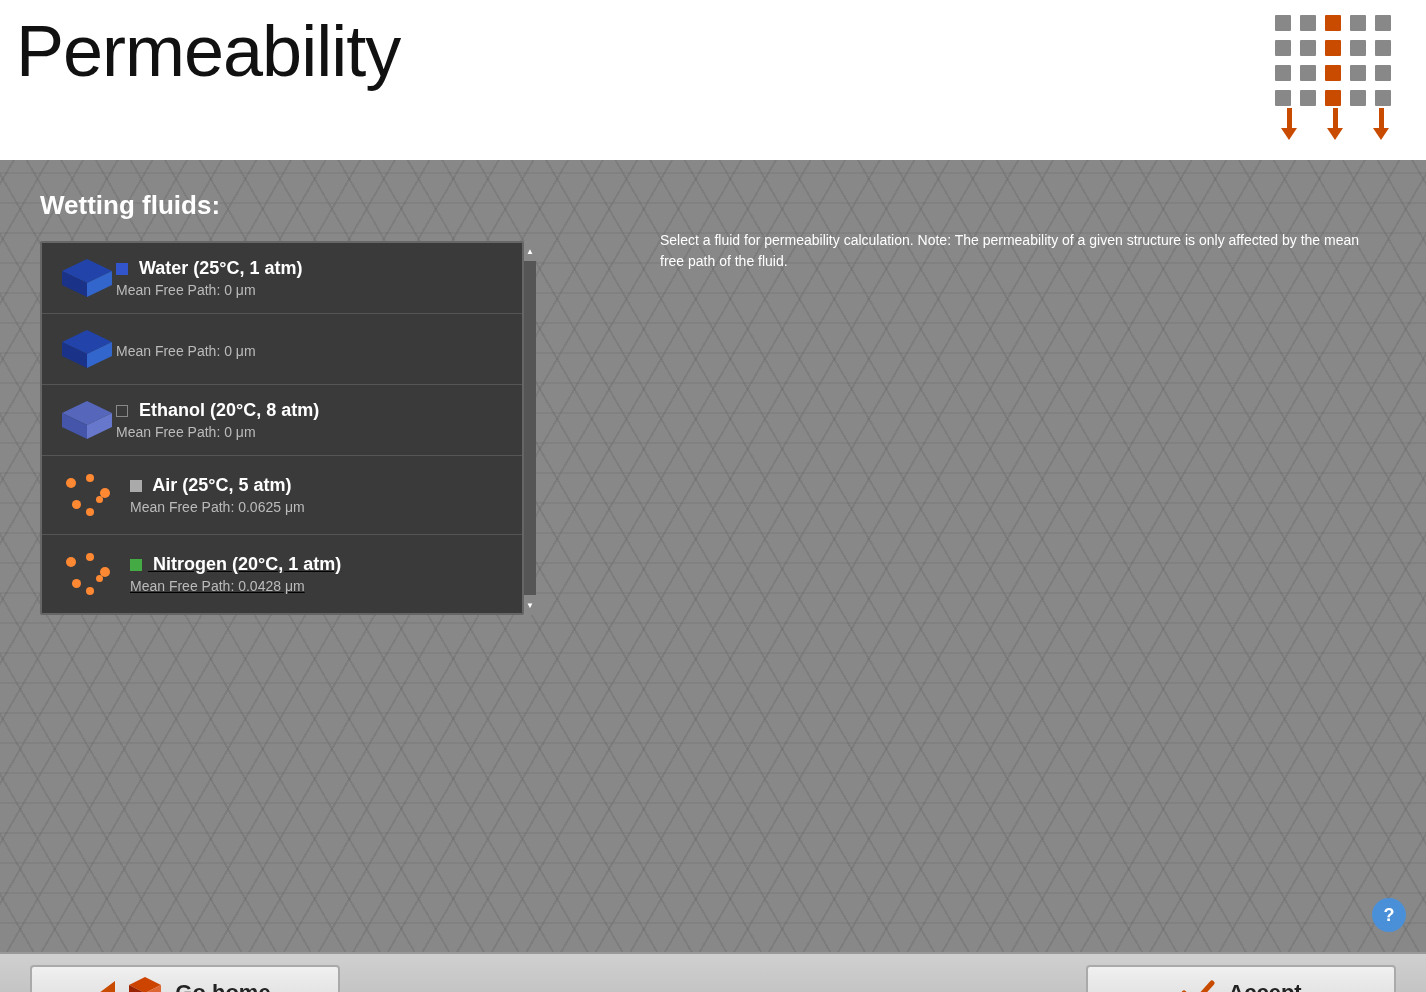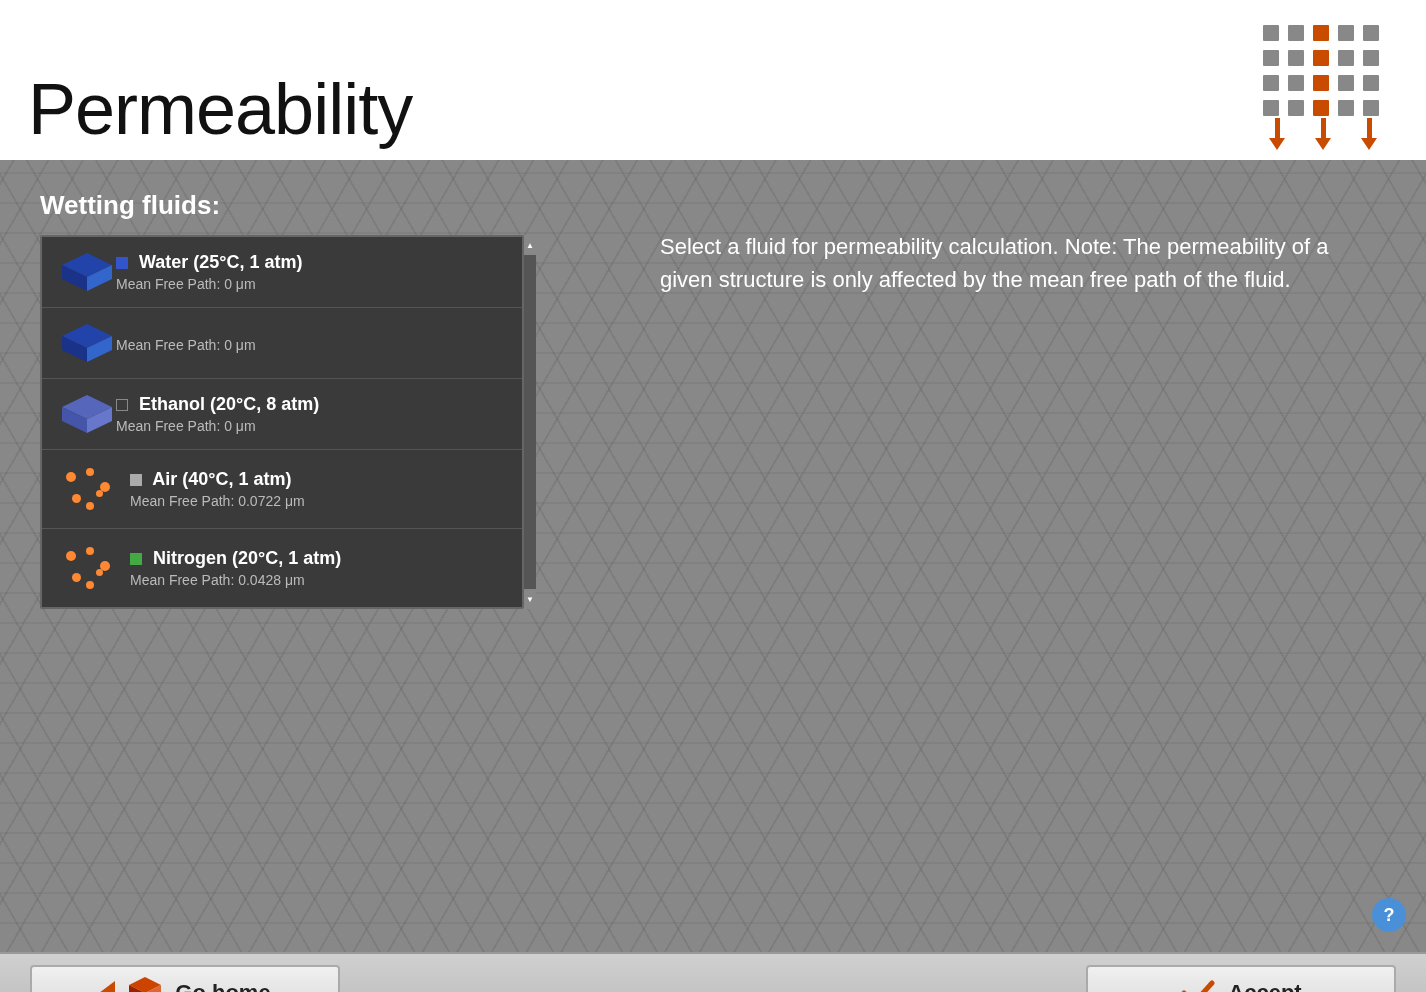--- a/index.html
+++ b/index.html
@@ -4,23 +4,23 @@
   <style>
     * { margin: 0; padding: 0; box-sizing: border-box; }
     body { width: 1426px; height: 992px; font-family: Arial, sans-serif; overflow: hidden; background: #fff; }
 
     
     #header {
       width: 100%;
       height: 160px;
       background: #fff;
       display: flex;
-      align-items: flex-end;
+      align-items: flex-start;
       justify-content: space-between;
-      padding: 10px 28px;
+      padding: 10px 16px;
       position: relative;
     }
     .gc { width: 16px; height: 16px; background: #888; border-radius: 1px; }
 
     
     #main {
       width: 100%;
       height: 792px;
       background: #888;
       position: relative;
@@ -66,39 +66,39 @@
     }
 
     
     #left-panel {
       width: 580px;
     }
     .section-title {
       color: #fff;
       font-size: 26px;
       font-weight: bold;
-      margin-bottom: 14px;
+      margin-bottom: 20px;
     }
 
     
     #fluid-list {
       background: #3a3a3a;
       border: 2px solid #666;
       border-radius: 2px;
       overflow: hidden;
       width: 484px;
     }
     .fluid-item {
       display: flex;
       align-items: center;
       padding: 14px 16px;
       border-bottom: 1px solid #555;
       cursor: pointer;
     }
-    .fluid-item:last-child { border-bottom: none; }
+    .fluid-item:last-child { border-bottom: none; text-decoration: underline; }
     .fluid-info { flex: 1; }
     .fluid-name {
       color: #fff;
       font-size: 18px;
       font-weight: bold;
     }
     .fluid-mfp {
       color: #bbb;
       font-size: 14px;
       margin-top: 3px;
@@ -143,21 +143,21 @@
       margin: 2px 1px;
     }
 
     
     #right-panel {
       flex: 1;
       padding-top: 40px;
     }
     .description-text {
       color: #fff;
-      font-size: 22px;
+      font-size: 14px;
       line-height: 1.5;
     }
 
     
     #help-btn {
       position: absolute;
       bottom: 20px;
       right: 20px;
       width: 34px;
       height: 34px;
@@ -314,23 +314,23 @@
               <div style="position:absolute;width:10px;height:10px;border-radius:50%;background:#ff8833;top:8px;left:8px;"></div>
               <div style="position:absolute;width:8px;height:8px;border-radius:50%;background:#ff8833;top:4px;left:28px;"></div>
               <div style="position:absolute;width:10px;height:10px;border-radius:50%;background:#ff8833;top:18px;left:42px;"></div>
               <div style="position:absolute;width:9px;height:9px;border-radius:50%;background:#ff8833;top:30px;left:14px;"></div>
               <div style="position:absolute;width:7px;height:7px;border-radius:50%;background:#ff8833;top:26px;left:38px;"></div>
               <div style="position:absolute;width:8px;height:8px;border-radius:50%;background:#ff8833;top:38px;left:28px;"></div>
             </div>
             <div class="fluid-info">
               <div class="fluid-name">
                 <span class="fluid-color-dot" style="background:#aaaaaa;"></span>
-                <span>Air (40°C, 1 atm)</span>
+                <span>Air (25°C, 5 atm)</span>
               </div>
-              <div class="fluid-mfp">Mean Free Path: 0.0722 μm</div>
+              <div class="fluid-mfp">Mean Free Path: 0.0625 μm</div>
             </div>
           </div>
 
           <div class="fluid-item">
             <div style="width:58px;height:50px;position:relative;flex-shrink:0;margin-right:14px;">
               <div style="position:absolute;width:10px;height:10px;border-radius:50%;background:#ff8833;top:8px;left:8px;"></div>
               <div style="position:absolute;width:8px;height:8px;border-radius:50%;background:#ff8833;top:4px;left:28px;"></div>
               <div style="position:absolute;width:10px;height:10px;border-radius:50%;background:#ff8833;top:18px;left:42px;"></div>
               <div style="position:absolute;width:9px;height:9px;border-radius:50%;background:#ff8833;top:30px;left:14px;"></div>
               <div style="position:absolute;width:7px;height:7px;border-radius:50%;background:#ff8833;top:26px;left:38px;"></div>

